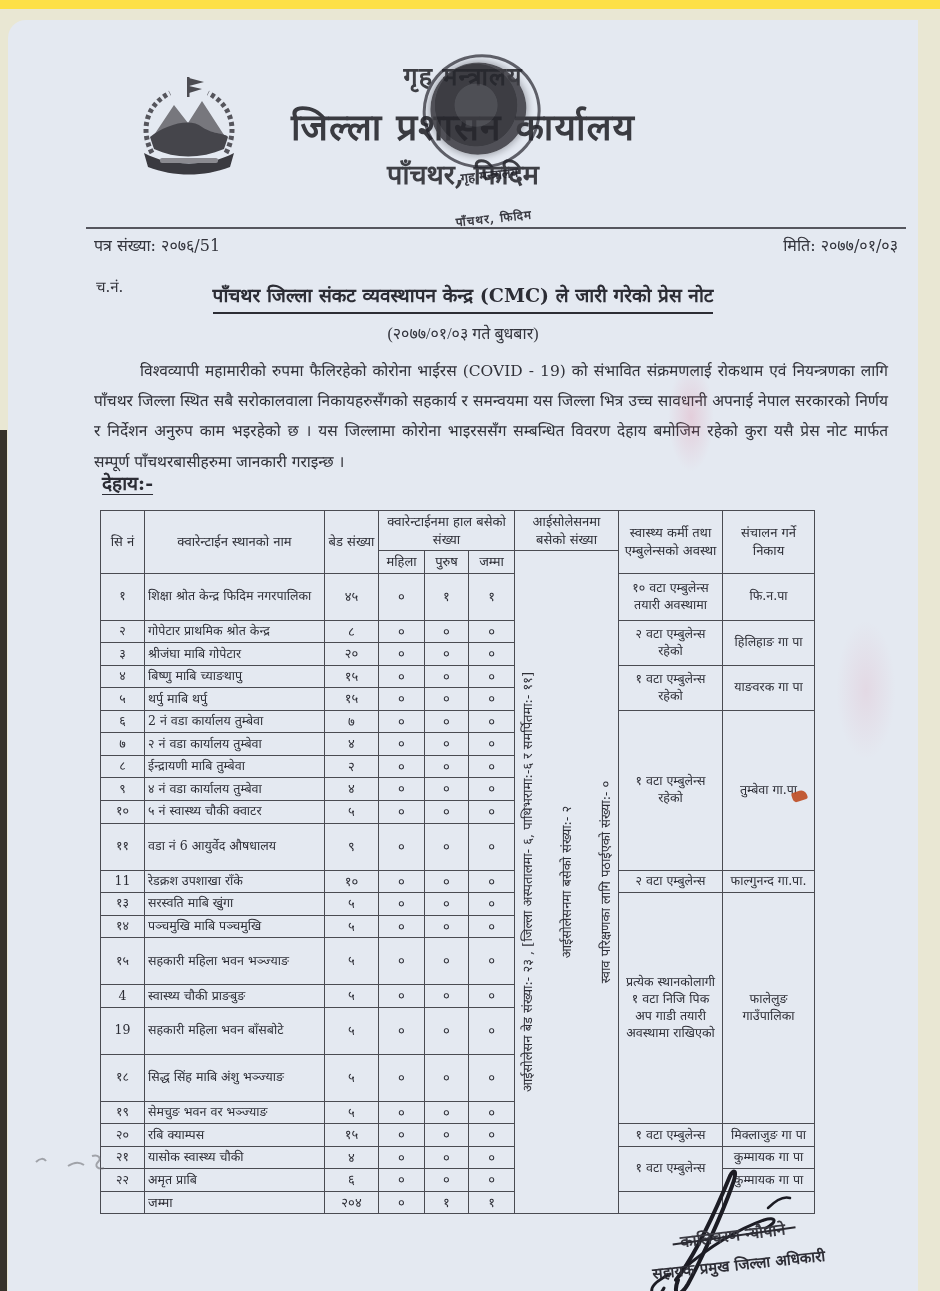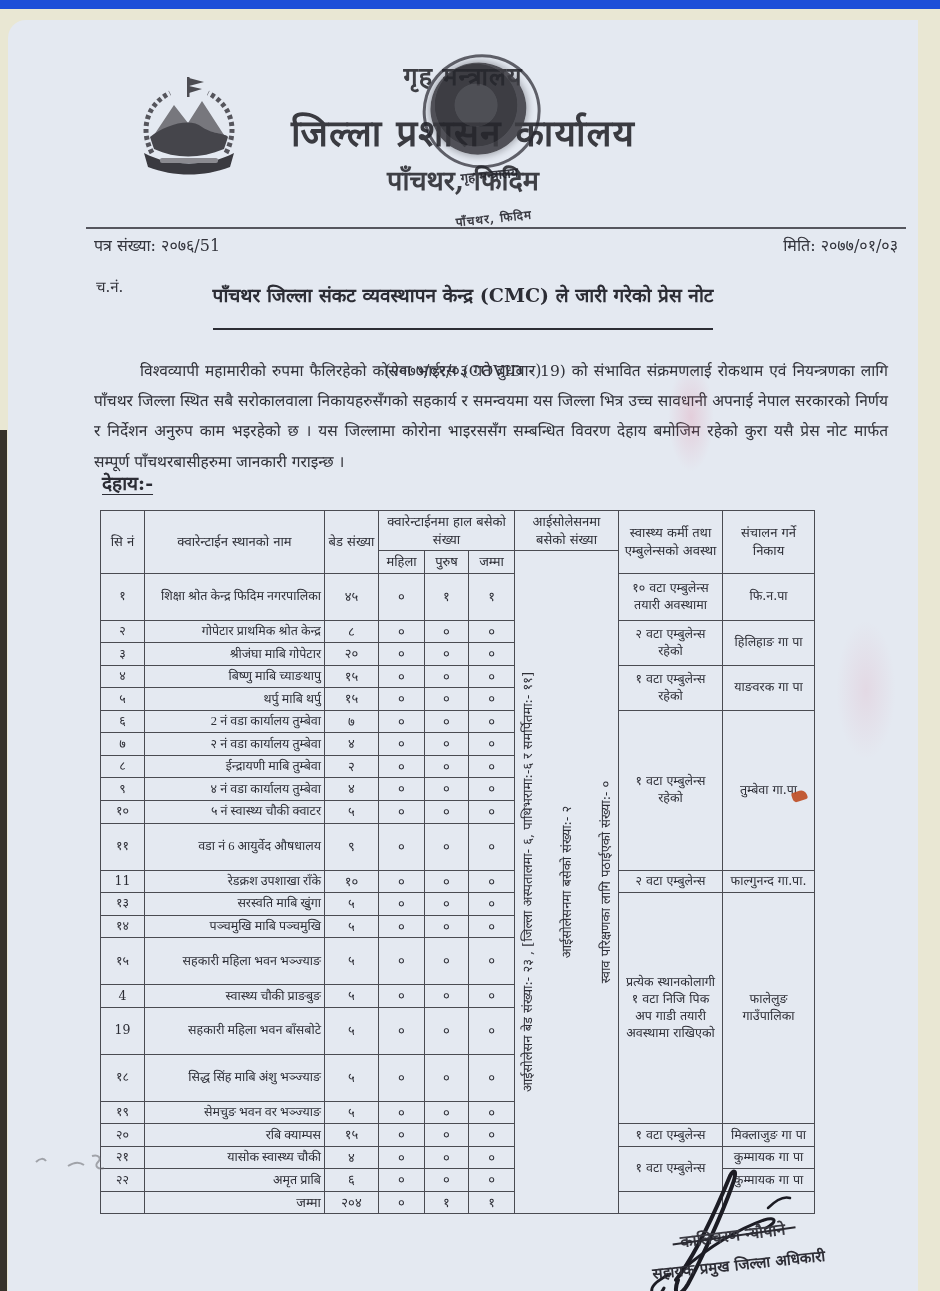--- a/index.html
+++ b/index.html
@@ -1,26 +1,26 @@
 <!DOCTYPE html>
 <html><head>
 <meta charset="utf-8">
 <style>
   html,body{margin:0;padding:0;}
   body{font-family:"DejaVu Serif","Liberation Serif",serif;}
-  .scan{position:relative;width:940px;height:1291px;background:#1d4ed8;overflow:hidden;}
+  .scan{position:relative;width:940px;height:1291px;background:#fde047;overflow:hidden;}
   .backing{position:absolute;left:0;top:9px;right:0;bottom:0;background:#e9e7d3;}
   .paper{position:absolute;left:8px;top:20px;right:22px;bottom:0;background:#e4e9f1;
          border-top-left-radius:18px;color:#2f3038;}
   .left-shadow{position:absolute;left:0;top:430px;width:7px;bottom:0;background:#241f18;opacity:.9;}
 
   
   .letterhead{position:absolute;left:0;top:38px;width:100%;text-align:center;}
   .lh-ministry{font-size:25px;font-weight:bold;color:#3e3f45;letter-spacing:1px;}
-  .lh-office{font-size:37px;font-weight:bold;color:#3a3b41;margin-top:14px;letter-spacing:1px;}
+  .lh-office{font-size:37px;font-weight:bold;color:#3a3b41;margin-top:8px;letter-spacing:1px;}
   .lh-district{font-size:27px;font-weight:bold;color:#3e3f45;margin-top:4px;}
   .emblem{position:absolute;left:122px;top:55px;width:120px;height:105px;}
   .stamp{position:absolute;left:388px;top:28px;width:180px;height:190px;transform:rotate(-6deg);
          opacity:.88;pointer-events:none;}
   .stamp-blob{position:absolute;left:38px;top:14px;width:96px;height:92px;border-radius:50%;
       background:radial-gradient(circle at 48% 46%, #3a3a40 0 30%, #26262c 31% 58%, #3c3c42 59% 72%, rgba(40,40,46,.55) 73% 86%, rgba(40,40,46,0) 92%);
       box-shadow:0 0 6px 2px rgba(35,35,42,.35);}
   .stamp-ring{position:absolute;left:30px;top:6px;width:112px;height:108px;border-radius:50%;
       border:3px solid rgba(38,38,46,.8);}
   .stamp-t1{position:absolute;left:0;width:100%;top:118px;text-align:center;font-size:13px;
@@ -29,38 +29,38 @@
       font-weight:bold;color:#23232b;letter-spacing:1px;}
   .rule{position:absolute;left:78px;top:207px;width:820px;border-top:2px solid #55565e;}
 
   .meta-row{position:absolute;left:86px;top:214px;width:804px;font-size:16px;color:#33343c;}
   .meta-ref{float:left;}
   .meta-date{float:right;}
   .dispatch{position:absolute;left:88px;top:256px;font-size:15px;color:#33343c;}
 
   .title-wrap{position:absolute;left:0;top:262px;width:100%;text-align:center;}
   .press-title{display:inline-block;font-size:19px;font-weight:bold;color:#2c2d35;
-      border-bottom:2px solid #2c2d35;padding-bottom:20px;}
-  .press-date{margin-top:29px;font-size:16px;color:#33343c;}
+      border-bottom:2px solid #2c2d35;padding-bottom:4px;}
+  .press-date{margin-top:8px;font-size:16px;color:#33343c;font-family:Liberation Serif, serif;}
 
   .body-par{position:absolute;left:86px;top:336px;width:794px;font-size:15.5px;line-height:1.95;
       text-align:justify;color:#303138;text-indent:46px;}
 
   .section-label{position:absolute;left:94px;top:450px;font-size:19px;font-weight:bold;
       color:#2c2d35;text-decoration:underline;text-underline-offset:4px;}
 
   
   .tbl-wrap{position:absolute;left:92px;top:490px;width:714px;}
   table.qt{border-collapse:collapse;table-layout:fixed;width:714px;font-size:12.5px;color:#2d2e36;}
   table.qt td,table.qt th{border:1px solid #4a4b52;padding:2px 3px;line-height:1.35;
       font-weight:normal;vertical-align:middle;}
   table.qt{border:1.5px solid #4a4b52;}
   th.h{font-weight:bold;text-align:center;font-size:13px;}
   td.c-sn{text-align:center;}
-  td.c-name{text-align:right;padding-left:9px;font-family:Liberation Serif, serif;}
+  td.c-name{text-align:left;padding-left:9px;}
   td.c-num{text-align:center;font-size:13px;}
   td.c-health,td.c-agency{text-align:center;}
   tr.tall td{height:42px;}
   tr.r{height:22px;}
   td.c-iso{position:relative;}
   .vtext{position:absolute;left:50%;top:50%;width:600px;height:96px;
       transform:translate(-50%,-50%) rotate(-90deg);display:flex;flex-direction:column;
       justify-content:space-between;text-align:center;font-size:13px;color:#2d2e36;}
   tr.total-row td{font-size:13px;}
   tr.total-row td.c-name{font-weight:normal;}

